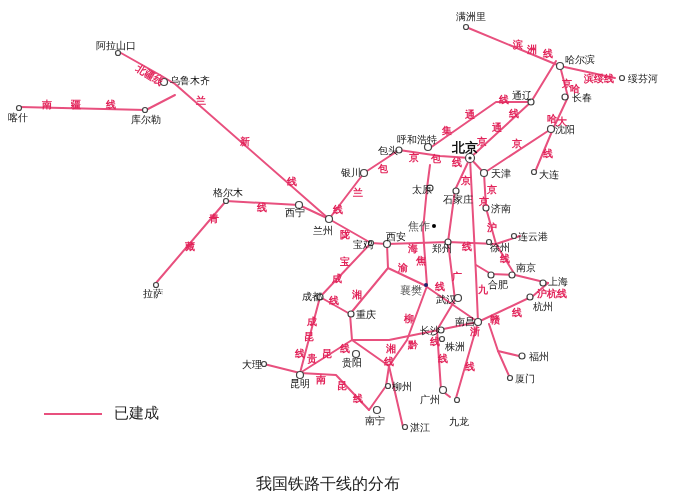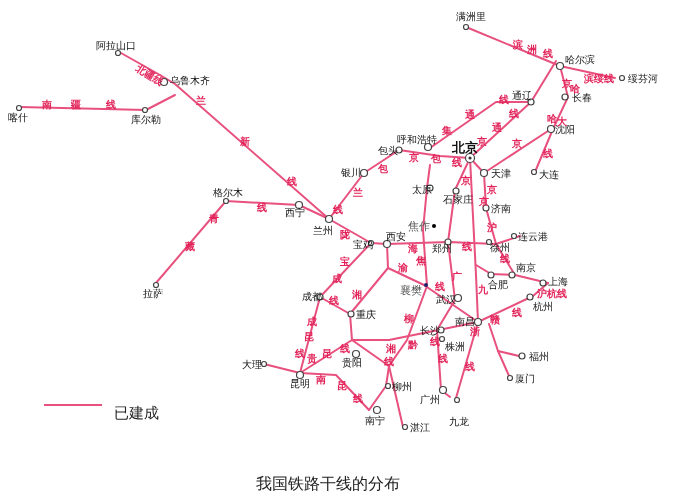--- a/index.html
+++ b/index.html
@@ -4,21 +4,21 @@
 <style>
   html,body{margin:0;padding:0;background:#fff;}
   body{width:676px;height:500px;position:relative;overflow:hidden;font-family:"DejaVu Sans",sans-serif;}
   #map{position:absolute;left:0;top:0;width:676px;height:500px;}
   .rail{stroke:#e8507e;stroke-width:2;fill:none;stroke-linecap:round;stroke-linejoin:round;}
   .stn{fill:#fff;stroke:#444;stroke-width:1.2;}
   .city{font-size:10px;fill:#111;font-family:"DejaVu Sans",sans-serif;}
   .city.big{font-size:13px;font-weight:bold;}
   .city.serif{font-family:"DejaVu Serif",serif;fill:#555;font-size:11px;}
   .lbl{font-size:10px;fill:#e2245a;font-family:"DejaVu Sans",sans-serif;font-weight:bold;}
-  #legend{position:absolute;left:44px;top:404px;display:flex;align-items:flex-start;}
+  #legend{position:absolute;left:44px;top:404px;display:flex;align-items:center;}
   #legend .swatch{width:58px;height:2px;background:#e8507e;margin-right:12px;}
   #legend .txt{font-family:"DejaVu Serif",serif;font-size:15px;color:#222;}
   #caption{position:absolute;left:0;width:656px;top:474px;text-align:center;font-family:"DejaVu Serif",serif;font-size:16px;color:#222;}
 </style>
 </head>
 <body>
 
 <svg id="map" viewBox="0 0 676 500" xmlns="http://www.w3.org/2000/svg">
   <g>
 

